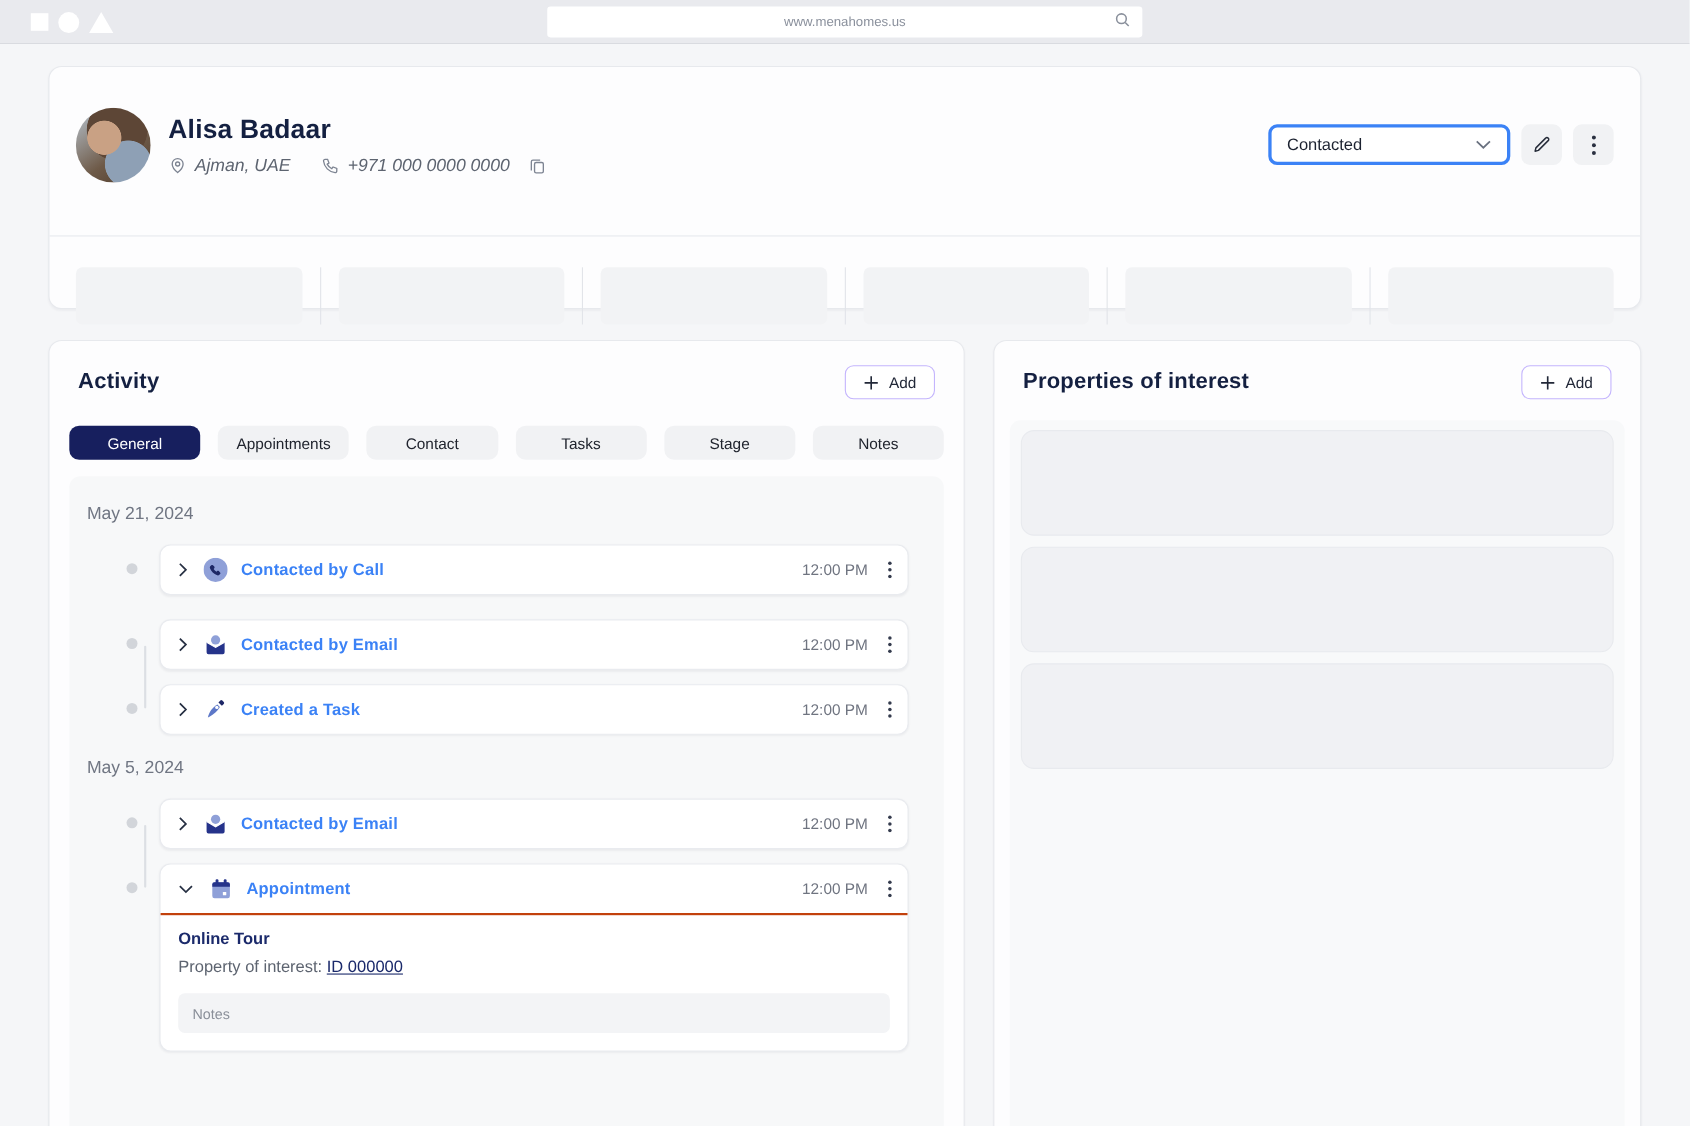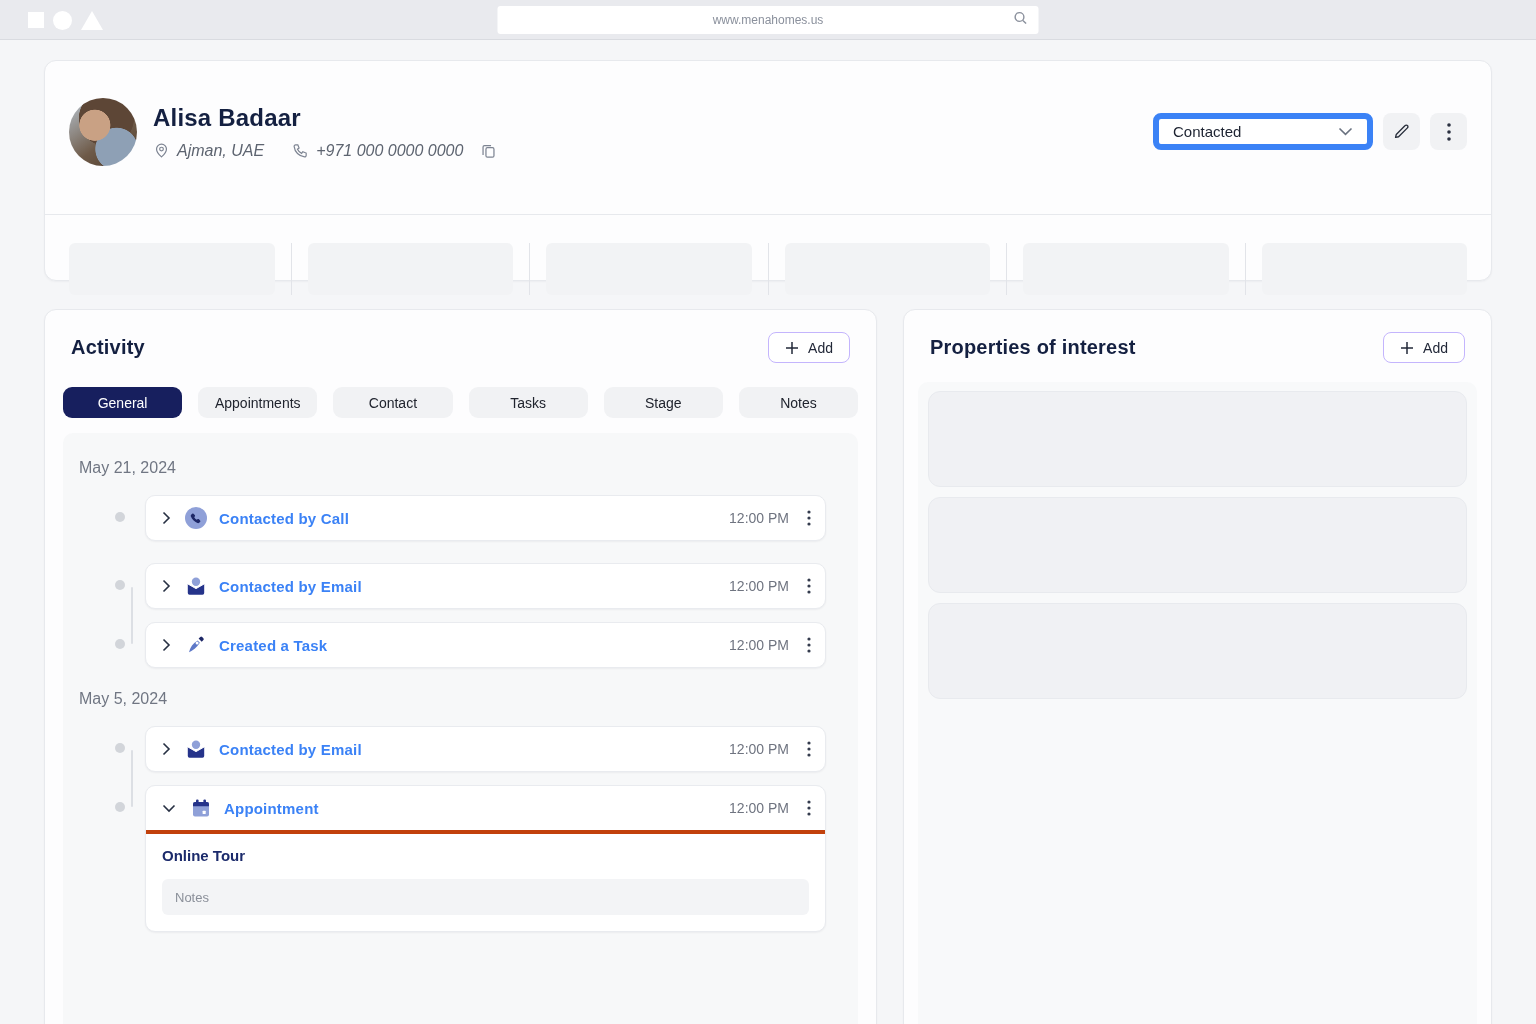--- a/index.html
+++ b/index.html
@@ -50,21 +50,21 @@
       radial-gradient(circle at 55% 30%, #5d4636 0 45%, transparent 46%),
       linear-gradient(145deg, #b8c4cf, #6e5a48 60%, #4c3a2c);
   }
   .contact-info { margin-left:16px; }
   .contact-name { font-size:24px; font-weight:700; color:#142041; letter-spacing:.2px; }
   .contact-meta { display:flex; align-items:center; gap:10px; margin-top:10px;font-style:italic; }
   .meta-item { display:flex; align-items:center; gap:7px; font-size:16px; color:#5d6470; }
   .meta-item + .meta-item { margin-left:18px; }
   .header-actions { margin-left:auto; display:flex; align-items:center; gap:10px; }
   .status-select {
-    width:220px; height:37px; border:6px solid #3b82f6; border-radius:8px; background:#fff;
+    width:220px; height:37px; border:3px solid #3b82f6; border-radius:8px; background:#fff;
     display:flex; align-items:center; justify-content:space-between; padding:0 14px;
     font-size:15px; color:#1c2230; cursor:pointer;
   }
   .icon-btn {
     width:37px; height:37px; border-radius:8px; background:#f1f2f4;
     display:flex; align-items:center; justify-content:center; cursor:pointer; border:none;
   }
   .header-divider { height:1px; background:#e7e9ed; margin-top:36px; }
   .stats-row { display:flex; align-items:center; padding:28px 24px 0 24px; }
   .stat-block { flex:1; height:52px; background:#f2f3f5; border-radius:6px; }
@@ -108,21 +108,21 @@
     content:""; position:absolute; left:-30px; top:17px; width:10px; height:10px;
     border-radius:50%; background:#d2d5da; z-index:1;
   }
   .tl-main { display:flex; align-items:center; height:44px; padding:0 14px 0 16px; }
   .tl-chevron { flex:0 0 auto; margin-right:14px; display:flex; }
   .tl-icon { flex:0 0 auto; margin-right:12px; display:flex; }
   .tl-title { font-size:15px; font-weight:700; color:#3b82f6; letter-spacing:.2px; }
   .tl-time { margin-left:auto; font-size:14px; color:#6f7480; }
   .tl-kebab { margin-left:18px; display:flex; cursor:pointer; }
 
-  .tl-expanded-body { border-top:4px solid #c2410c; padding:13px 16px 16px 16px; }
+  .tl-expanded-body { border-top:2px solid #c2410c; padding:13px 16px 16px 16px; }
   .tl-sub { font-size:15px; font-weight:700; color:#1b2a6b; }
   .tl-prop { margin-top:9px; font-size:15px; color:#5d6470; }
   .tl-prop a { color:#1b2a6b; font-weight:400; }
   .notes-input {
     margin-top:15px; width:100%; height:36px; background:#f3f4f6; border:none;
     border-radius:6px; padding:0 13px; font-size:13px; color:#3c4250;
     font-family:"Liberation Sans", sans-serif;
   }
   .notes-input::placeholder { color:#8a8f99; }
 
@@ -402,20 +402,24 @@
                 <span class="tl-kebab">
                   <svg width="4" height="16" viewBox="0 0 4 16" fill="#343b4d">
                       <circle cx="2" cy="2" r="1.6"></circle>
                       <circle cx="2" cy="8" r="1.6"></circle>
                       <circle cx="2" cy="14" r="1.6"></circle>
                     </svg>
                 </span>
               </div>
               <div class="tl-expanded-body">
                 <div class="tl-sub">Online Tour</div>
+                <div class="tl-prop">
+                  <span>Property of interest:</span>
+                  <a href="#">ID 000000</a>
+                </div>
                 <input class="notes-input" type="text" placeholder="Notes" style="">
               </div>
             </div>
           </div>
         </div>
       </div>
 
     </div>
   </div>
 

